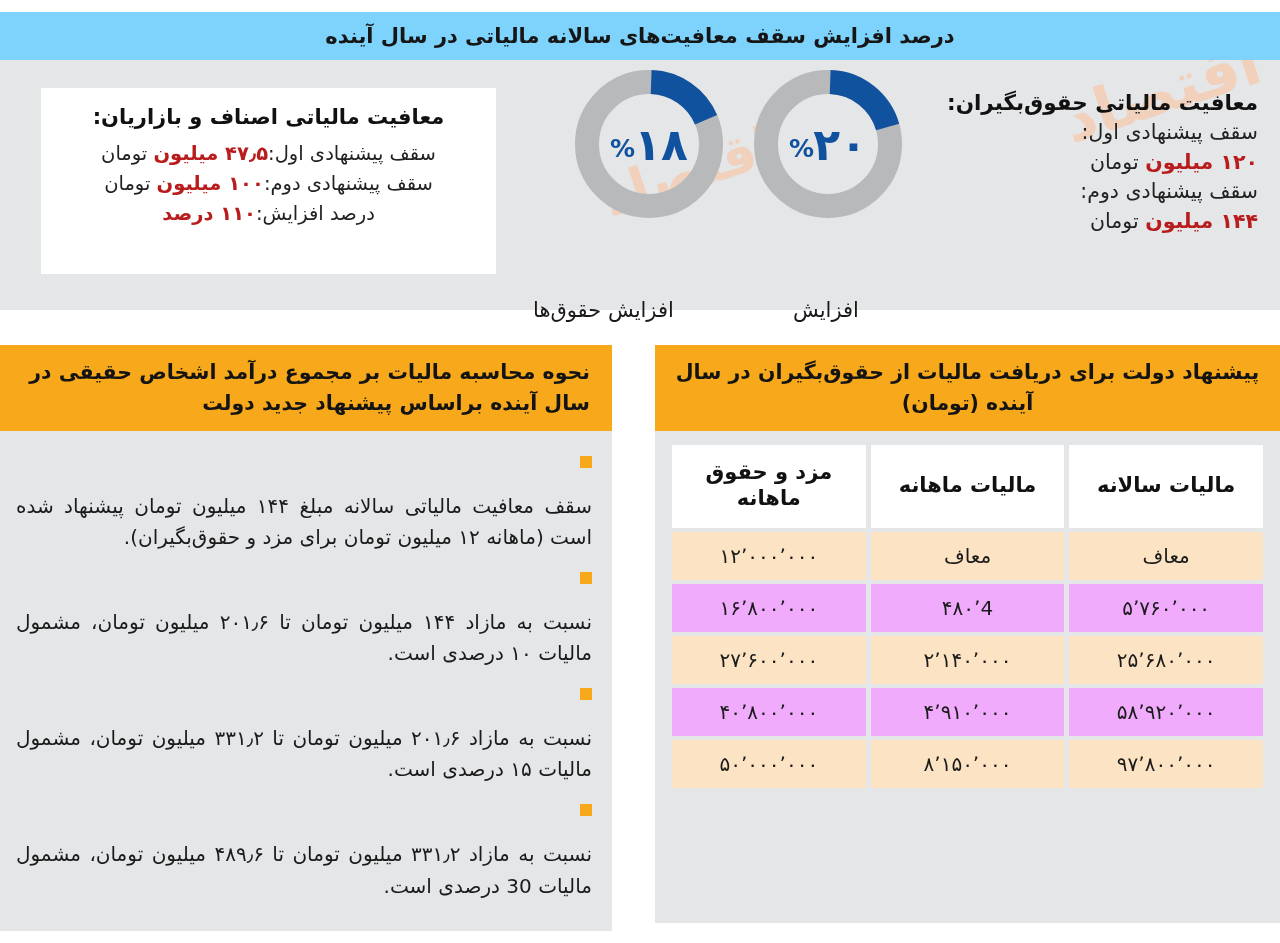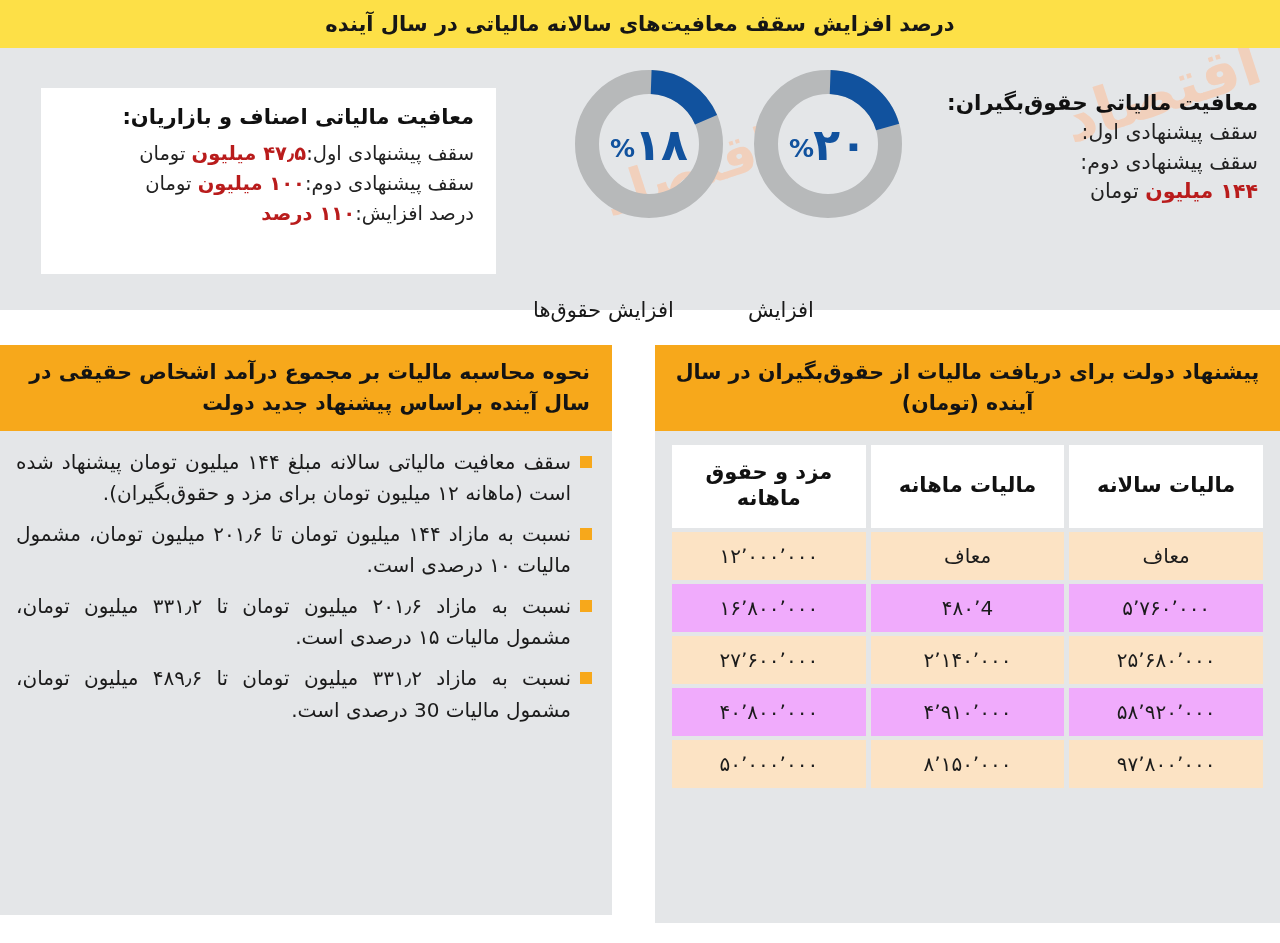--- a/index.html
+++ b/index.html
@@ -20,22 +20,22 @@
     font-weight:bold;
     white-space:nowrap;
     pointer-events:none;
     user-select:none;
     z-index:5;
     opacity:.75;
   }
 
   
   .banner{
-    position:absolute;left:0;top:0;width:1280px;height:48px;
-    background:#fde047;
+    position:absolute;left:0;top:12px;width:1280px;height:48px;
+    background:#7dd3fc;
     display:flex;align-items:center;justify-content:center;
     z-index:20;
   }
   .banner-title{
     color:#161616;font-size:21px;font-weight:bold;letter-spacing:0;
   }
 
   
   .topstrip{
     position:absolute;left:0;top:48px;width:1280px;height:262px;
@@ -43,21 +43,21 @@
     z-index:1;
   }
 
   
   .whitecard{
     position:absolute;left:41px;top:88px;width:455px;height:186px;
     background:#ffffff;
     z-index:10;
     box-sizing:border-box;
     padding:16px 22px 10px 22px;
-    text-align:right;
+    text-align:center;
   }
   .wc-title{font-size:21px;font-weight:bold;color:#111;margin-bottom:8px;line-height:1.3;}
   .wc-line{font-size:19.5px;color:#222;line-height:1.52;white-space:nowrap;}
   .b{color:#b91c1c;font-weight:bold;}
 
   
   .donuts{position:absolute;left:0;top:48px;width:1280px;height:262px;z-index:10;}
   .donut{
     position:absolute;width:152px;height:152px;
   }
@@ -97,21 +97,21 @@
   }
   .panel-left .panel-head{text-align:right;padding-right:22px;}
   .panel-body-left{
     background:#E4E6E8;
     padding:16px 20px 20px 16px;
     box-sizing:border-box;
     min-height:484px;
     text-align:right;
   }
   .bullet{
-    display:flex;flex-direction:row;align-items:flex-start;gap:9px;
+    display:flex;flex-direction:column;align-items:flex-start;gap:23px;
     margin-bottom:9px;
   }
   .bullet-dot{
     width:12px;height:12px;background:#F7A81B;flex:0 0 12px;margin-top:9px;
   }
   .bullet-text{
     font-size:20px;line-height:1.58;color:#1b1b1b;text-align:justify;flex:1;
   }
 
   
@@ -191,26 +191,29 @@
     <div class="donut" style="left:752px;top:20px;">
       <svg width="152" height="152" viewBox="0 0 152 152">
         <circle cx="76" cy="76" r="62" fill="none" stroke="#B7B9BA" stroke-width="24"></circle>
         <circle cx="76" cy="76" r="62" fill="none" stroke="#11529E" stroke-width="24" stroke-dasharray="77.9 311.7" stroke-dashoffset="0" transform="rotate(-88 76 76)"></circle>
       </svg>
       <div class="donut-val">
         <span>۲۰</span>
           <span class="pct">%</span>
       </div>
     </div>
-    <div class="donut-label" style="left:748px;top:250px;">افزایش</div>
+    <div class="donut-label" style="left:793px;top:250px;">افزایش</div>
   </div>
 
   <div class="rightinfo">
     <div class="ri-title">معافیت مالیاتی حقوق‌بگیران:</div>
     <div class="ri-line">سقف پیشنهادی اول:</div>
+    <div class="ri-line">
+      <span class="b">۱۲۰ میلیون</span><span> تومان</span>
+    </div>
     <div class="ri-line">سقف پیشنهادی دوم:</div>
     <div class="ri-line">
       <span class="b">۱۴۴ میلیون</span><span> تومان</span>
     </div>
   </div>
 
   <div class="lower"></div>
 
   <div class="panel-left">
     <div class="panel-head">نحوه محاسبه مالیات بر مجموع درآمد اشخاص حقیقی در سال آینده براساس پیشنهاد جدید دولت</div>

